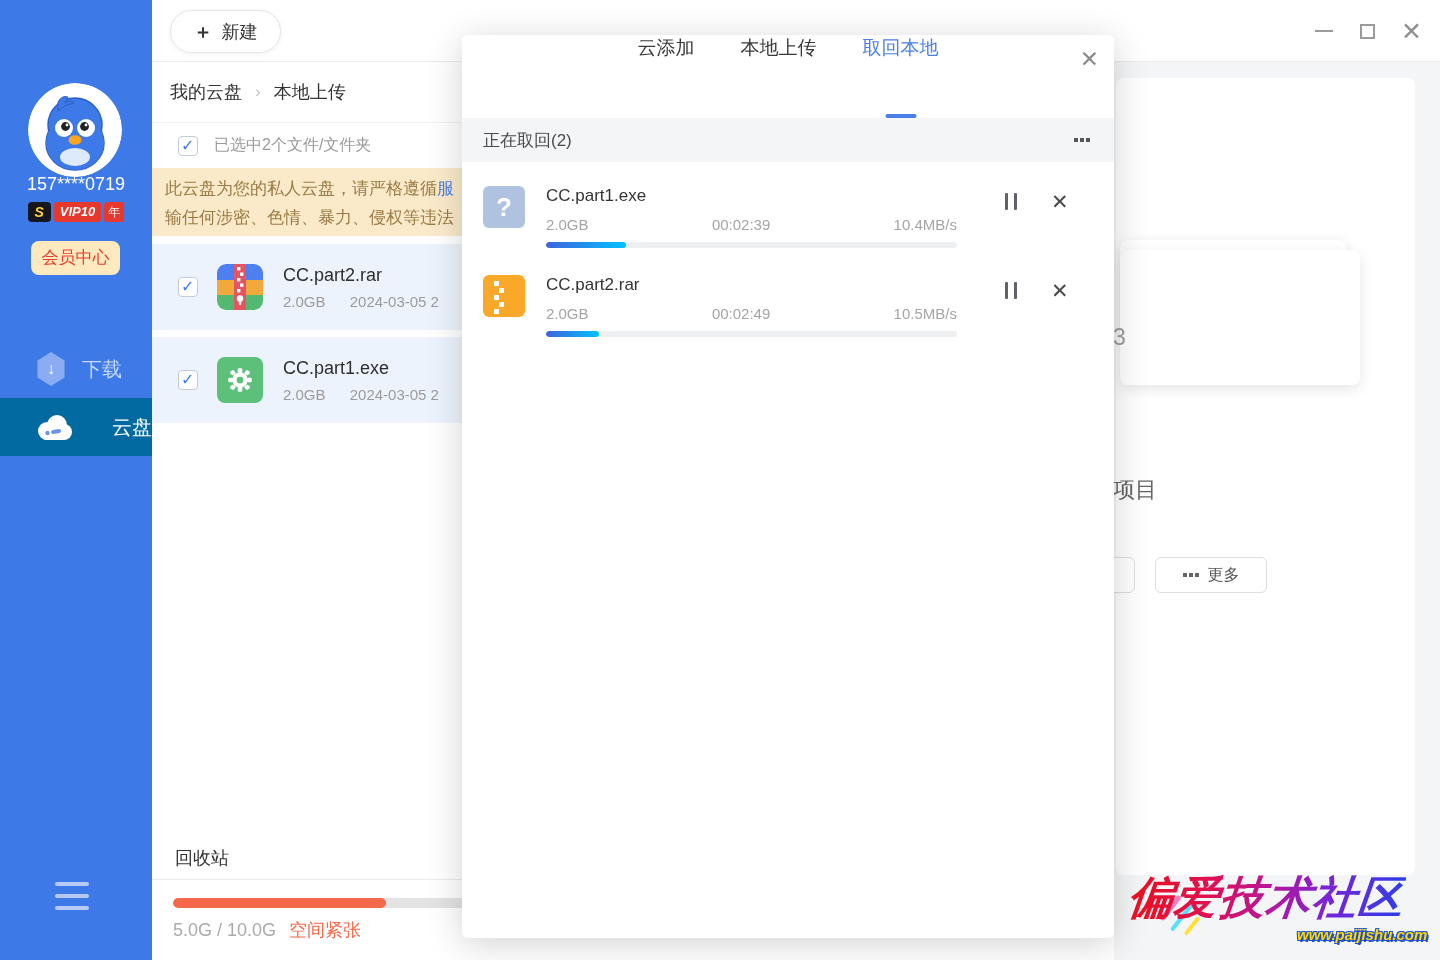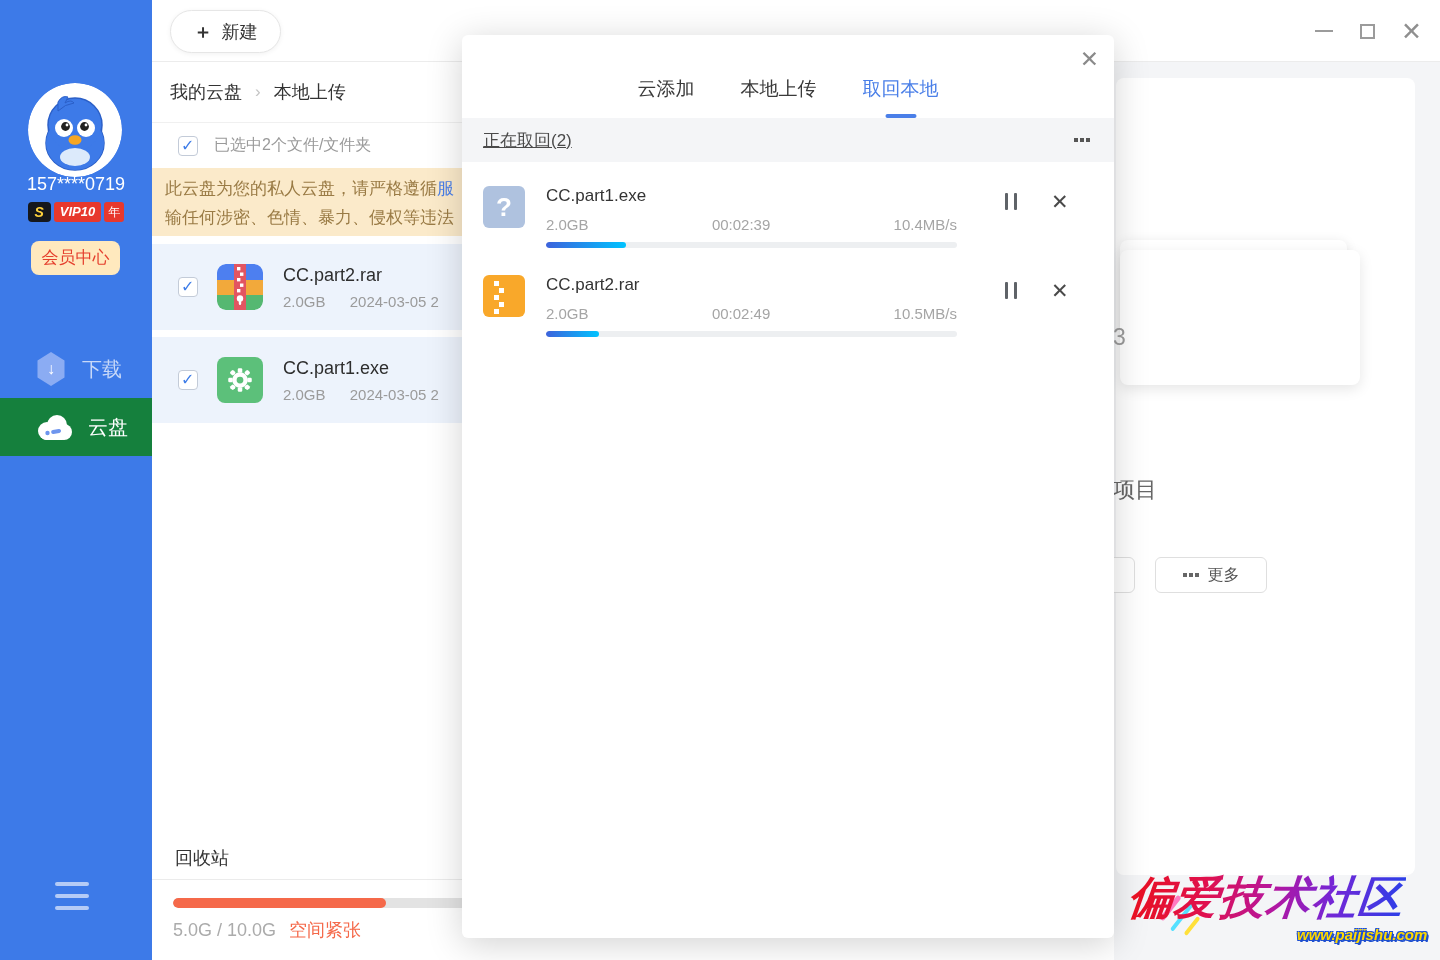--- a/index.html
+++ b/index.html
@@ -10,21 +10,21 @@
   
   .sidebar { position:absolute; left:0; top:0; width:152px; height:960px; background:#3D7AE8; z-index:6;padding-left:22px; }
   .avatar { position:absolute; left:28px; top:83px; width:94px; height:94px; border-radius:50%; }
   .phone { position:absolute; top:174px; left:0; width:152px; text-align:center; color:#fff; font-size:18px; }
   .vip-row { position:absolute; top:202px; left:0; width:152px; display:flex; justify-content:center; gap:3px; align-items:center; }
   .vip-s { width:23px; height:20px; background:#15171C; border-radius:4px; color:#FFD23C; font-weight:bold; font-style:italic; font-size:14px; text-align:center; line-height:20px; }
   .vip-main { height:20px; padding:0 6px; background:#E7382D; border-radius:3px; color:#fff; font-weight:bold; font-style:italic; font-size:13px; line-height:20px; }
   .vip-year { width:20px; height:20px; background:#E7382D; border-radius:3px; color:#fff; font-size:12px; text-align:center; line-height:20px; }
   .member-btn { position:absolute; top:241px; left:31px; width:89px; height:34px; background:#FFE9BE; border-radius:8px; color:#E5402E; font-size:17px; text-align:center; line-height:34px; cursor:pointer; }
   .nav-item { position:absolute; left:0; width:152px; height:58px; display:flex; align-items:center; padding-left:36px; gap:16px; color:#C8D8F8; font-size:20px; cursor:pointer; }
-  .nav-item.active { background:#15803d; color:#fff; }
+  .nav-item.active { background:#0369a1; color:#fff;justify-content:space-between; }
   .hex { width:30px; height:34px; background:#8BACF3; clip-path:polygon(50% 0,95% 25%,95% 75%,50% 100%,5% 75%,5% 25%); display:flex; align-items:center; justify-content:center; color:#fff; font-size:16px; font-weight:bold; }
   .hamburger { position:absolute; left:55px; bottom:42px; width:34px; cursor:pointer; }
   .hamburger i { display:block; width:34px; height:4px; border-radius:2px; background:#B5CBF6; margin-bottom:8px; }
 
   
   .titlebar { position:absolute; left:152px; top:0; right:0; height:62px; background:#fff; border-bottom:1px solid #ECECEC; z-index:5; }
   .new-btn { position:absolute; left:18px; top:10px; width:111px; height:43px; background:#fff; border:1px solid #E6E6E6; border-radius:22px; box-shadow:0 1px 5px rgba(0,0,0,.06); display:flex; align-items:center; justify-content:center; gap:9px; font-size:18px; color:#333; cursor:pointer; }
   .new-btn .plus { font-size:19px; font-weight:bold; color:#333; }
   .win-controls { position:absolute; right:18px; top:0; height:62px; display:flex; align-items:center; gap:26px; }
   .wc { color:#9B9B9B; cursor:pointer; display:flex; align-items:center; justify-content:center; }
@@ -70,26 +70,26 @@
   .frag-items { position:absolute; left:-3px; top:397px; font-size:22px; color:#666; }
   .btn-clipped { position:absolute; left:-32px; top:479px; width:51px; height:36px; background:#fff; border:1px solid #DFDFDF; border-radius:6px; }
   .btn-more { position:absolute; left:39px; top:479px; width:112px; height:36px; background:#fff; border:1px solid #DFDFDF; border-radius:6px; display:flex; align-items:center; justify-content:center; gap:9px; font-size:16px; color:#555; cursor:pointer; }
   .dots3 { width:16px; height:4px; position:relative; }
   .dots3 i { position:absolute; top:0; width:4px; height:4px; background:#666; }
   .dots3 i:nth-child(1){left:0;} .dots3 i:nth-child(2){left:6px;} .dots3 i:nth-child(3){left:12px;}
 
   
   .modal { position:absolute; left:462px; top:35px; width:652px; height:903px; background:#fff; border-radius:6px; box-shadow:0 6px 36px rgba(0,0,0,.18); z-index:50; }
   .modal-close { position:absolute; top:13px; right:15px; font-size:23px; color:#8A8A8A; cursor:pointer; line-height:1; }
-  .tabs { height:83px; display:flex; align-items:flex-end; justify-content:center; gap:46px; padding-bottom:14px; }
+  .tabs { height:83px; display:flex; justify-content:center; gap:46px; padding-bottom:14px; }
   .tab { font-size:19px; color:#3A3A3A; cursor:pointer; position:relative; padding-bottom:2px; }
   .tab.active { color:#4A7FE8; }
   .tab.active::after { content:""; position:absolute; left:50%; transform:translateX(-50%); bottom:-14px; width:31px; height:4px; border-radius:2px; background:#4A7FE8; }
   .section-bar { height:44px; background:#F4F5F7; display:flex; align-items:center; justify-content:space-between; padding:0 24px 0 21px; }
-  .section-title { font-size:17px; color:#4A4A4A;text-decoration:underline; }
+  .section-title { font-size:17px; color:#4A4A4A; }
   .section-more { cursor:pointer; } .section-more i { background:#555; width:4px; height:4px; }
   .dl-list { padding-top:24px; }
   .dl-row { display:flex; padding-left:21px; margin-bottom:27px; }
   .dl-icon { width:42px; height:42px; border-radius:6px; flex:none; position:relative; }
   .icon-q { background:#AFC2DF; display:flex; align-items:center; justify-content:center; color:#fff; font-size:25px; font-weight:bold; }
   .icon-zip { background:#F9A82A; }
   .icon-zip::after { content:""; position:absolute; left:11px; top:6px; width:5px; height:5px; background:#fff;
     box-shadow:5px 7px 0 #fff, 0 14px 0 #fff, 5px 21px 0 #fff, 0 28px 0 #fff; }
   .dl-body { width:411px; margin-left:21px; }
   .dl-name { font-size:17px; color:#333; margin-bottom:10px; }

